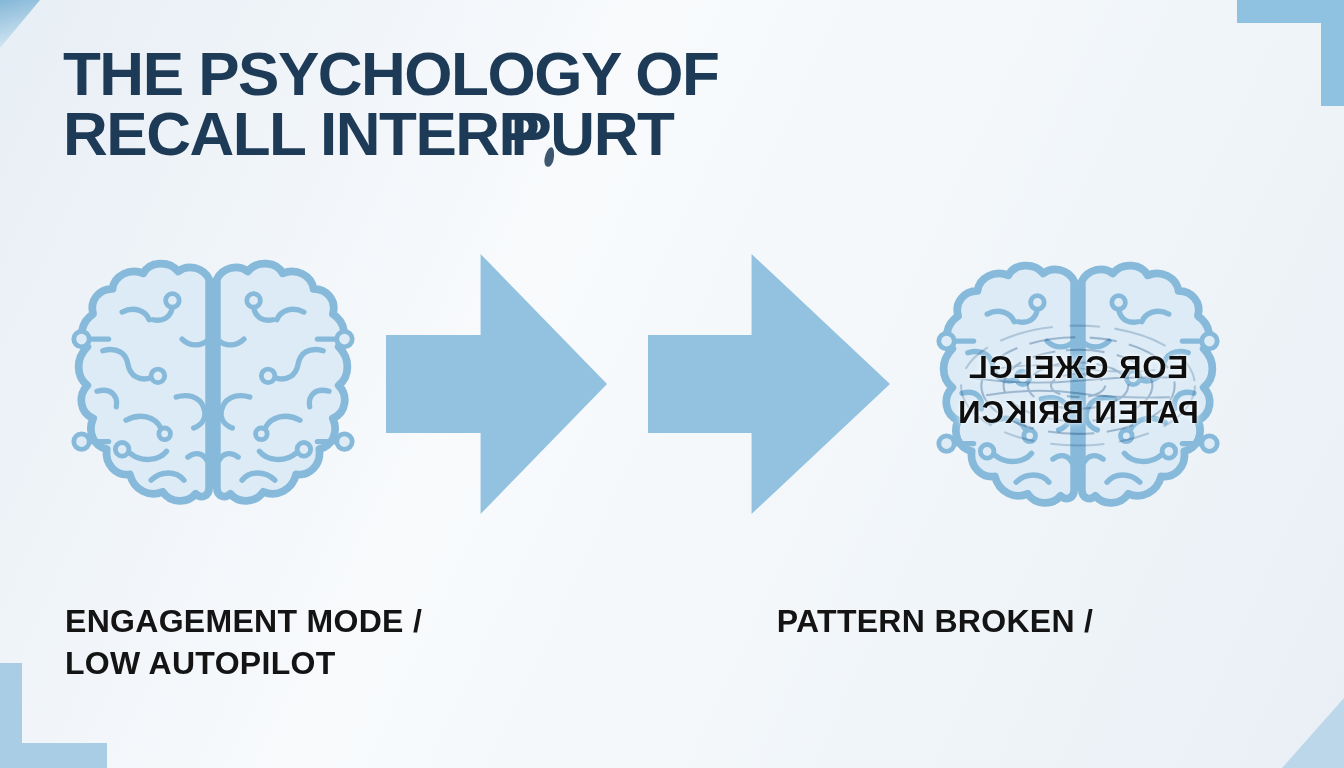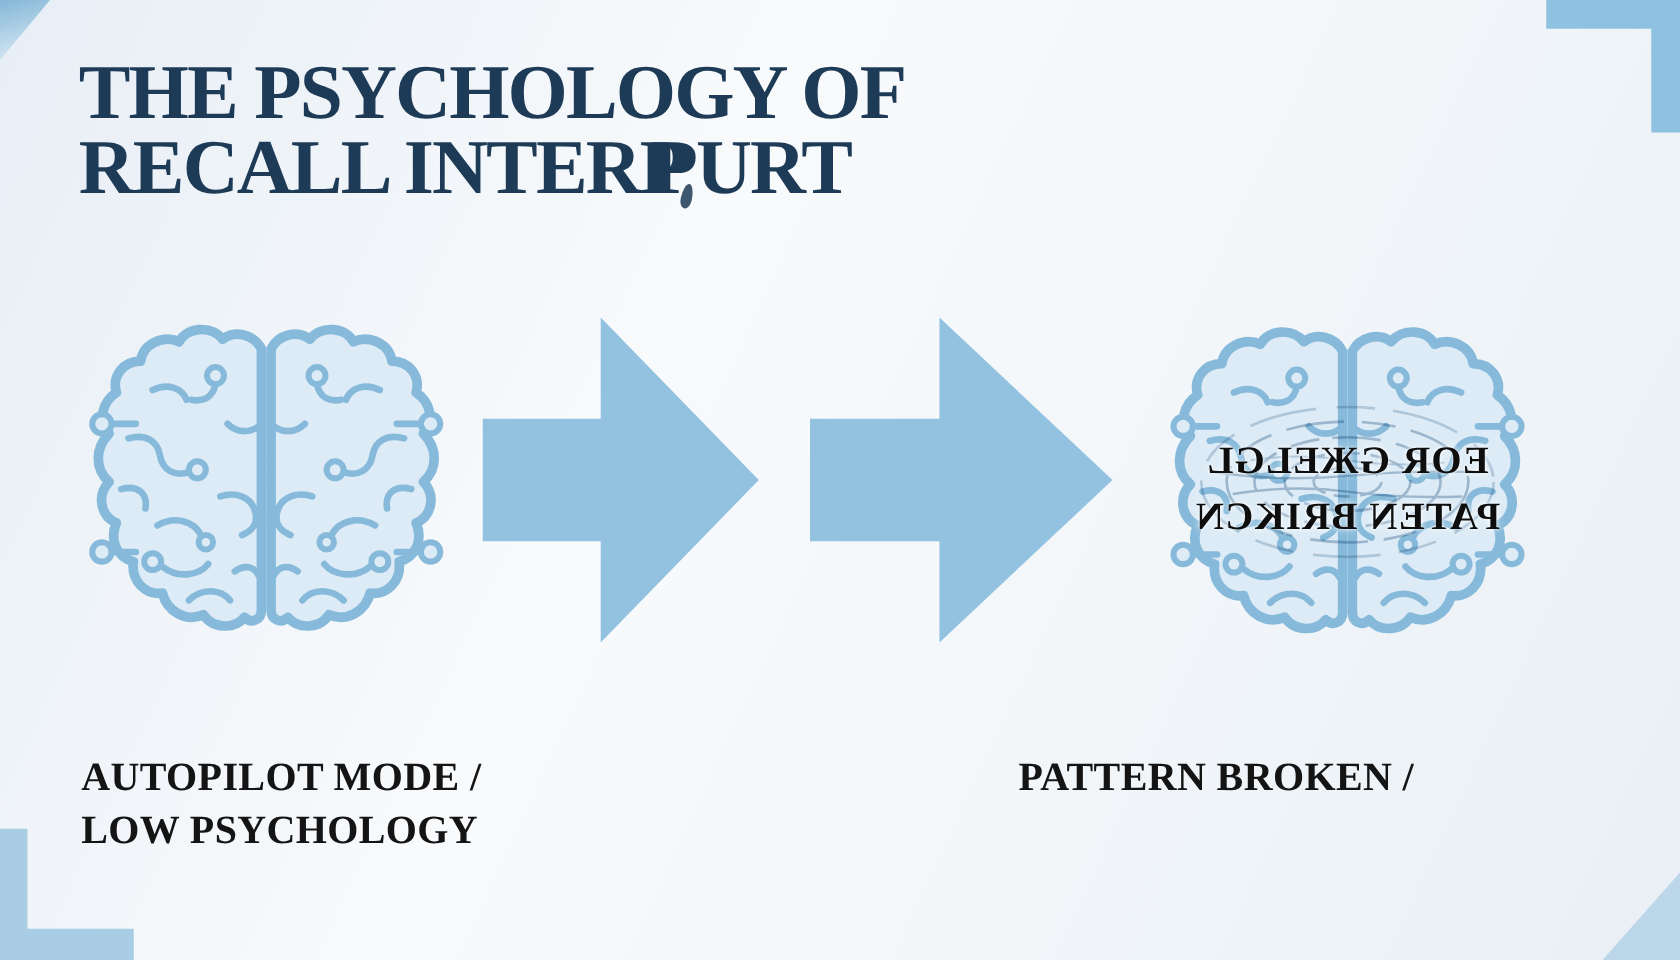--- a/index.html
+++ b/index.html
@@ -13,21 +13,20 @@
     --corner-triangle:#bcd7e9;
     --corner-triangle-top:#84b7d8;
     --overlay-text-color:#0e0e0e;
   }
   *{margin:0;padding:0;box-sizing:border-box;}
   html,body{width:1344px;height:768px;overflow:hidden;}
   body{font-family:"Liberation Sans","DejaVu Sans",sans-serif;}
   .canvas{
     position:relative;width:1344px;height:768px;
     background:linear-gradient(115deg,#e7eef5 0%,#f8fafc 38%,#f3f7fa 62%,#e9eff5 100%);
-    font-family:Liberation Serif, serif;
   }
 
   
   .tl-triangle{
     position:absolute;left:0;top:0;width:40px;height:48px;
     background:linear-gradient(165deg,var(--corner-triangle-top) 0%,#cfe3f0 80%);
     clip-path:polygon(0 0,100% 0,0 100%);
   }
   .tr-bracket-h{position:absolute;right:0;top:0;width:107px;height:23px;background:var(--accent-corner);}
   .tr-bracket-v{position:absolute;right:0;top:0;width:23px;height:106px;background:var(--accent-corner);}
@@ -80,21 +79,21 @@
   .arrow-2{left:648px;width:242px;}
 
   
   .caption{
     position:absolute;top:600px;
     color:var(--caption-color);
     font-size:32px;font-weight:700;line-height:42px;letter-spacing:.3px;
     white-space:nowrap;
   }
   .caption-left{left:65px;text-align:left;}
-  .caption-right{left:733px;width:480px;text-align:center;}
+  .caption-right{left:695px;width:480px;text-align:center;}
 
   .defs-holder{position:absolute;width:0;height:0;overflow:hidden;}
 </style>
 </head>
 <body>
 
 <svg class="defs-holder" aria-hidden="true">
   <defs>
     <g id="hemi">
       <path class="b-outline" d="M146,30 C140,18 124,14 114,22 C104,10 84,12 78,24
@@ -169,20 +168,20 @@
       <path d="M70,120 q40,-6 80,0 t80,2" stroke-width="1.6" opacity="0.8"></path>
     </g>
   </svg>
 
   <div class="brain-overlay-text">
     <div>EOR GЖELGL</div>
     <div>PATEN BRIKCN</div>
   </div>
 
   <div class="caption caption-left">
-    <div>AUTOPILOT MODE /</div>
-    <div>LOW PSYCHOLOGY</div>
+    <div>ENGAGEMENT MODE /</div>
+    <div>LOW AUTOPILOT</div>
   </div>
   <div class="caption caption-right">
     <div>PATTERN BROKEN /</div>
   </div>
 
 </div>
 
 </body></html>

